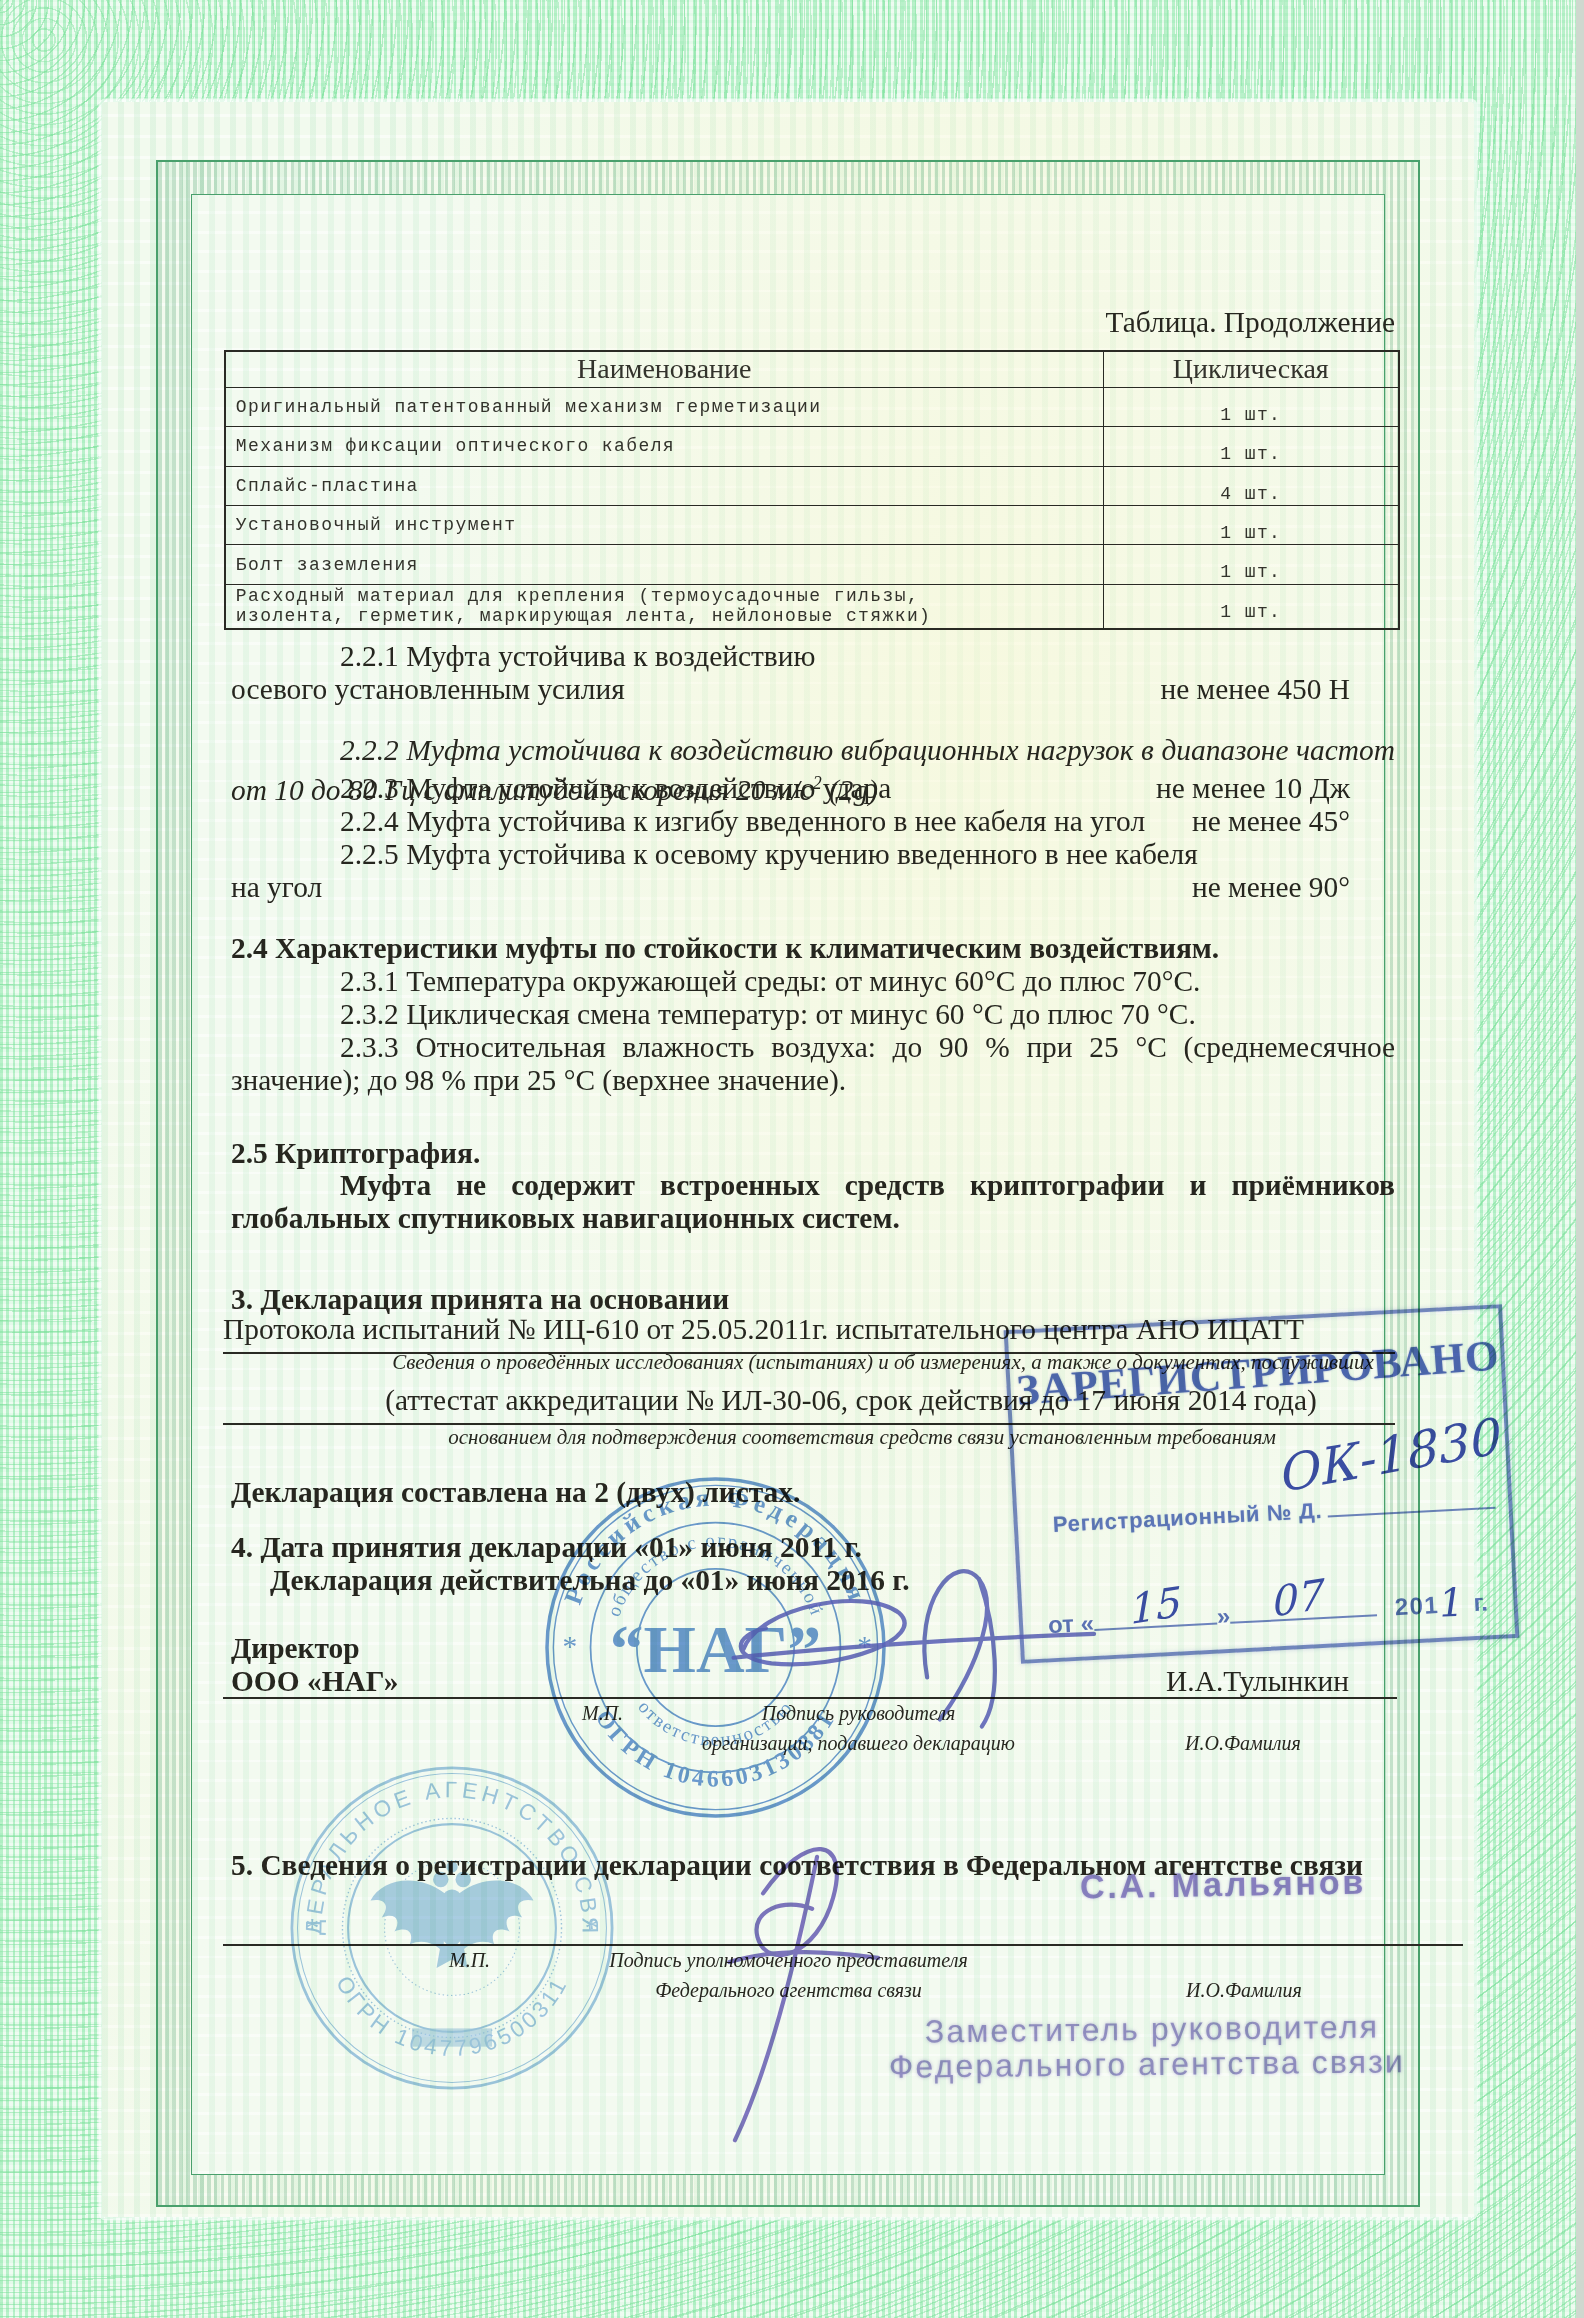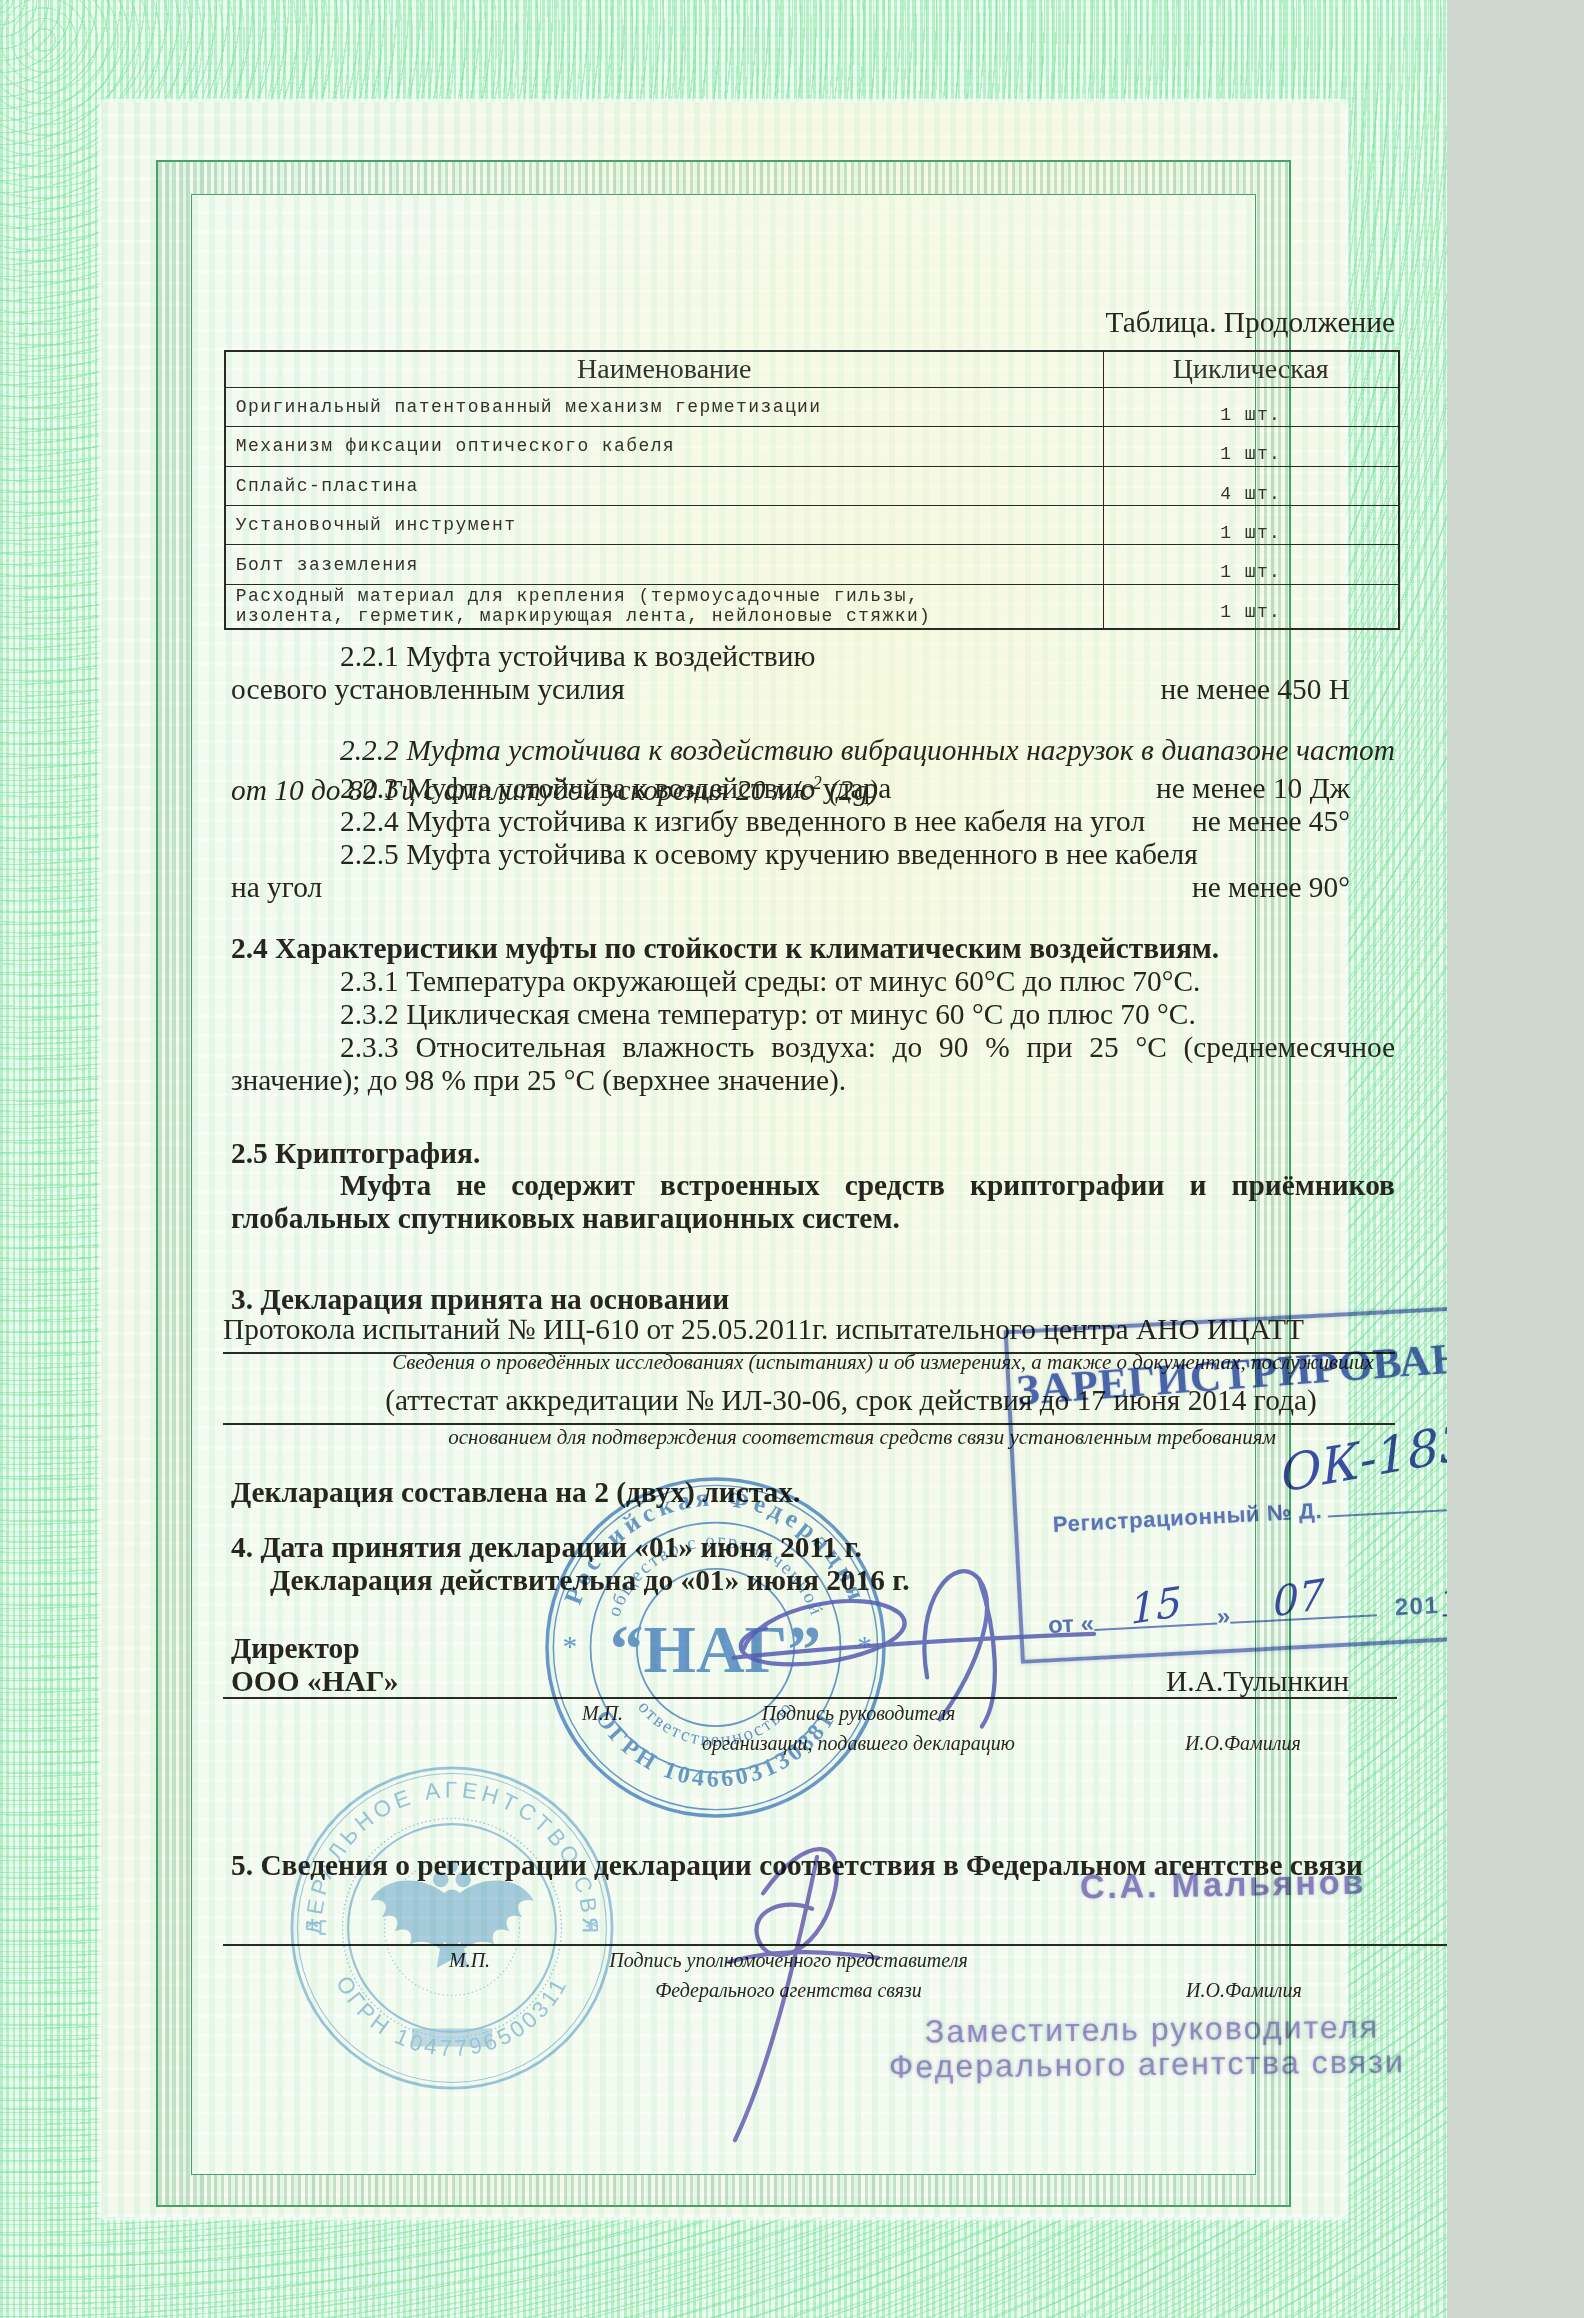--- a/index.html
+++ b/index.html
@@ -1,16 +1,16 @@
 <!DOCTYPE html>
 <html style="font-size:11.2px"><head>
 <meta charset="utf-8">
 <style>
   html,body{margin:0;padding:0;background:#cfd8cf;}
-  .page{position:relative;width:1447px;height:2319px;overflow:hidden;
+  .page{position:relative;width:1576px;height:2319px;overflow:hidden;
     font-family:"Liberation Serif","DejaVu Serif",serif;color:#26261f;}
   
   .lace{position:absolute;inset:0;background-color:#dcf6e2;
     background-image:
       repeating-radial-gradient(circle at 0 0, rgba(122,224,153,.50) 0 1.4px, rgba(122,224,153,0) 1.4px 12px),
       repeating-radial-gradient(circle at 44px 40px, rgba(122,224,153,.42) 0 1.4px, rgba(122,224,153,0) 1.4px 10.5px),
       repeating-linear-gradient(90deg, rgba(168,238,190,.75) 0 2.8px, rgba(240,252,243,.75) 2.8px 6.3px),
       repeating-linear-gradient(0deg, rgba(168,238,190,.55) 0 2.8px, rgba(243,252,245,.55) 2.8px 7px);}
   .paper{position:absolute;inset:102px;border-radius:3.5px;background-color:#f2faee;
     background-image:

